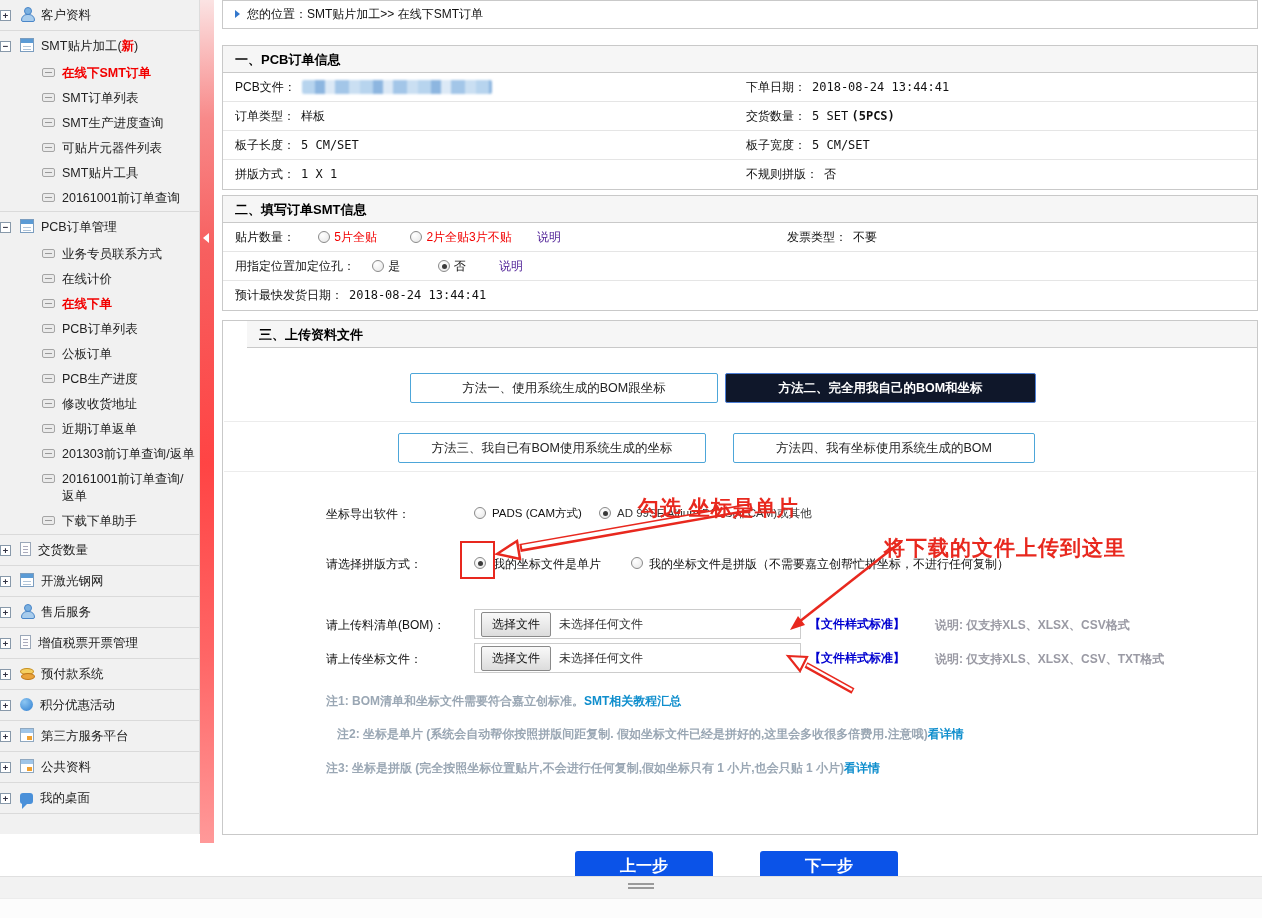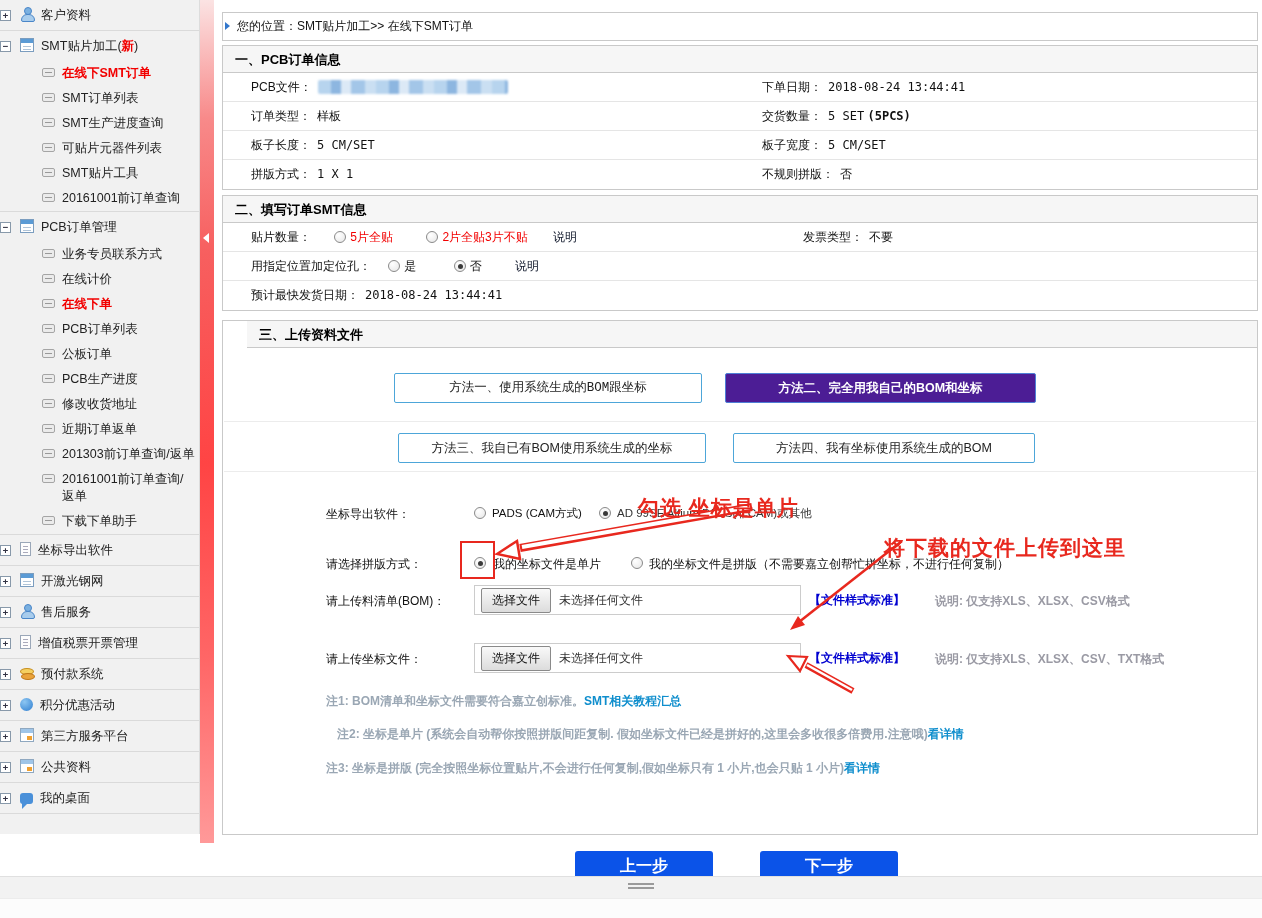--- a/index.html
+++ b/index.html
@@ -35,47 +35,47 @@
   .ico-chat { width:13px; height:11px; background:#4a90d9; border-radius:3px; }
   .ico-chat::after { content:''; position:absolute; left:2px; bottom:-5px; border:3px solid transparent; border-top-color:#4a90d9; border-left-color:#4a90d9; }
   .ico-sub { display:inline-block; width:13px; height:9px; border:1px solid #a5a5a5; background:#ebebeb; border-radius:2px; }
   .ico-sub::after { content:''; display:block; margin:3px auto 0; width:7px; height:1px; background:#999; }
 
   
   .stripe { position:absolute; left:200px; top:0; width:14px; height:843px; background:linear-gradient(180deg,#fbe3e3 0%,#f88a8a 14%,#f75f5f 30%,#f44 55%,#f66 78%,#f99 100%); }
   .stripe-arrow { position:absolute; left:3px; top:233px; width:0; height:0; border-top:5px solid transparent; border-bottom:5px solid transparent; border-right:6px solid #fff; }
 
   
-  .breadcrumb { position:absolute; left:222px; top:12px; width:1036px; height:29px; line-height:27px; border:1px solid #c9c9c9; background:#fff; padding-left:2px; }
+  .breadcrumb { position:absolute; left:222px; top:0; width:1036px; height:29px; line-height:27px; border:1px solid #c9c9c9; background:#fff; padding-left:12px; }
   .bc-arrow { display:inline-block; width:0; height:0; border-top:4px solid transparent; border-bottom:4px solid transparent; border-left:5px solid #3377cc; margin-right:7px; }
 
   .section { position:absolute; left:222px; width:1036px; border:1px solid #c9c9c9; background:#fff; }
   .sec-h { height:27px; line-height:27px; background:#f6f6f6; border-bottom:1px solid #c9c9c9; font-weight:bold; font-size:13px; padding-left:12px; color:#000; }
   .row { display:flex; height:29px; line-height:28px; border-bottom:1px solid #e5e5e5; padding-left:12px; }
   .row:last-child { border-bottom:none; }
   .c1l { width:511px; } .c2l { width:552px; }
   .cr { flex:1; }
-  .lbl { margin-right:6px;margin-left:16px; }
+  .lbl { margin-right:6px; }
   .mono { font-family:"DejaVu Sans Mono",monospace; font-size:12px; }
   .bold { font-weight:bold; }
   .redtxt { color:#f20000; }
-  .lnk { color:#0f172a; cursor:pointer; }
+  .lnk { color:#4c1d95; cursor:pointer; }
   .blurred { display:inline-block; width:190px; height:14px; vertical-align:-3px; border-radius:2px; filter:blur(1px);
     background:repeating-linear-gradient(90deg,#b7d4ee 0 13px,#8db6e0 13px 23px,#dcE9f6 23px 33px,#a3c6e8 33px 47px,#cadff2 47px 58px); }
 
   .rad { display:inline-block; width:12px; height:12px; border-radius:50%; border:1px solid #8a8a8a; background:radial-gradient(circle at 35% 30%,#fff,#e6e6e6); vertical-align:-2px; margin-right:4px; position:relative; }
   .rad.on::after { content:''; position:absolute; left:3px; top:3px; width:5px; height:5px; border-radius:50%; background:#3a3a3a; }
 
   
   .s3 { height:515px; position:relative; }
   .s3line { position:absolute; left:0; right:0; height:30px; }
   .s3line > span, .s3line > div { position:absolute; white-space:nowrap; }
   .divline { position:absolute; left:1px; right:1px; height:1px; background:#ececec; }
   .mbtn { position:absolute; height:30px; line-height:28px; text-align:center; font-size:12.5px; cursor:pointer; border:1px solid #4da6d9; background:#fff; color:#222; border-radius:2px; }
-  .mbtn.active { background:#4c1d95; border-color:#4e7fd6; color:#fff; font-weight:bold; }
+  .mbtn.active { background:#0f172a; border-color:#4e7fd6; color:#fff; font-weight:bold; }
   .filebox { display:flex; align-items:center; width:327px; height:30px; border:1px solid #ccc; background:#fff; padding:2px 6px; }
   .file-btn { border:1px solid #8a8a8a; background:linear-gradient(#f9f9f9,#dcdcdc); padding:3px 10px; font-size:12px; border-radius:2px; cursor:pointer; white-space:nowrap; }
   .file-none { margin-left:8px; color:#333; }
   .stdlink { color:#0000d0; font-weight:bold; cursor:pointer; }
   .graynote { color:#9a9aa4; font-weight:bold; }
   .note { position:absolute; left:103px; font-weight:bold; color:#9aa7b4; white-space:nowrap; }
   .note .lnk2 { color:#0f8ecd; cursor:pointer; }
 
   
   .annot { position:absolute; color:#e8281e; font-weight:900; font-size:21px; z-index:21; white-space:nowrap; letter-spacing:1px; }
@@ -121,21 +121,21 @@
     <div class="sb-sub"><span class="ico-sub"></span><span>公板订单</span></div>
     <div class="sb-sub"><span class="ico-sub"></span><span>PCB生产进度</span></div>
     <div class="sb-sub"><span class="ico-sub"></span><span>修改收货地址</span></div>
     <div class="sb-sub"><span class="ico-sub"></span><span>近期订单返单</span></div>
     <div class="sb-sub"><span class="ico-sub"></span><span>201303前订单查询/返单</span></div>
     <div class="sb-sub"><span class="ico-sub"></span><span>20161001前订单查询/返单</span></div>
     <div class="sb-sub"><span class="ico-sub"></span><span>下载下单助手</span></div>
   </div>
 
   <div class="sb-group">
-      <div class="sb-top"><span class="exp exp-plus"></span><span class="ico ico-doc"></span><span>坐标导出软件</span></div>
+      <div class="sb-top"><span class="exp exp-plus"></span><span class="ico ico-doc"></span><span>交货数量</span></div>
     </div>
   <div class="sb-group">
       <div class="sb-top"><span class="exp exp-plus"></span><span class="ico ico-cal"></span><span>开激光钢网</span></div>
     </div>
   <div class="sb-group">
       <div class="sb-top"><span class="exp exp-plus"></span><span class="ico ico-user"></span><span>售后服务</span></div>
     </div>
   <div class="sb-group">
       <div class="sb-top"><span class="exp exp-plus"></span><span class="ico ico-doc"></span><span>增值税票开票管理</span></div>
     </div>
@@ -206,21 +206,21 @@
   </div>
   <div class="row">
     <div class="c2l"><span class="lbl">预计最快发货日期：</span><span class="mono">2018-08-24 13:44:41</span></div>
     <div class="cr"></div>
   </div>
 </div>
 
 <div class="section s3" style="top:320px;padding-left:24px;">
   <div class="sec-h">三、上传资料文件</div>
 
-  <div class="mbtn" style="left:171px; top:52px; width:308px;font-family:Liberation Mono, monospace;">方法一、使用系统生成的BOM跟坐标</div>
+  <div class="mbtn" style="left:187px; top:52px; width:308px;">方法一、使用系统生成的BOM跟坐标</div>
   <div class="mbtn active" style="left:502px; top:52px; width:311px;">方法二、完全用我自己的BOM和坐标</div>
   <div class="divline" style="top:100px;"></div>
   <div class="mbtn" style="left:510px; top:112px; width:302px;">方法四、我有坐标使用系统生成的BOM</div>
   <div class="mbtn" style="left:175px; top:112px; width:308px;">方法三、我自已有BOM使用系统生成的坐标</div>
   <div class="divline" style="top:150px;"></div>
 
   <div class="s3line" style="top:182px;">
     <span style="left:103px; top:3px;">坐标导出软件：</span>
     <span class="rad" style="left:251px; top:4px;"></span>
     <span style="left:269px; top:3px; font-size:11.5px;">PADS (CAM方式)</span>
@@ -229,21 +229,21 @@
   </div>
 
   <div class="s3line" style="top:232px;">
     <span style="left:103px; top:3px;">请选择拼版方式：</span>
     <span class="rad on" style="left:251px; top:4px;"></span>
     <span style="left:270px; top:3px;">我的坐标文件是单片</span>
     <span class="rad" style="left:408px; top:4px;"></span>
     <span style="left:426px; top:3px;">我的坐标文件是拼版（不需要嘉立创帮忙拼坐标，不进行任何复制）</span>
   </div>
 
-  <div class="s3line" style="top:264px;">
+  <div class="s3line" style="top:288px;">
     <span style="left:103px; top:8px;">请上传料清单(BOM)：</span>
     <div class="filebox" style="left:251px; top:0;">
       <span class="file-btn">选择文件</span>
       <span class="file-none">未选择任何文件</span>
     </div>
     <span class="stdlink" style="left:586px; top:7px;">【文件样式标准】</span>
     <span class="graynote" style="left:712px; top:8px;">说明: 仅支持XLS、XLSX、CSV格式</span>
   </div>
 
   <div class="s3line" style="top:322px;">

